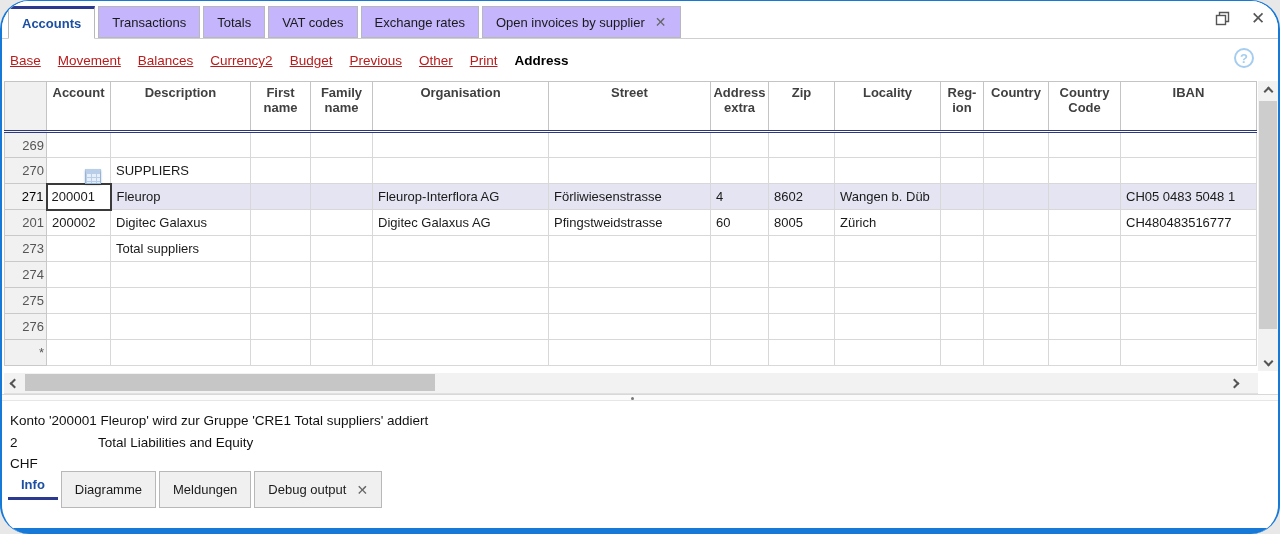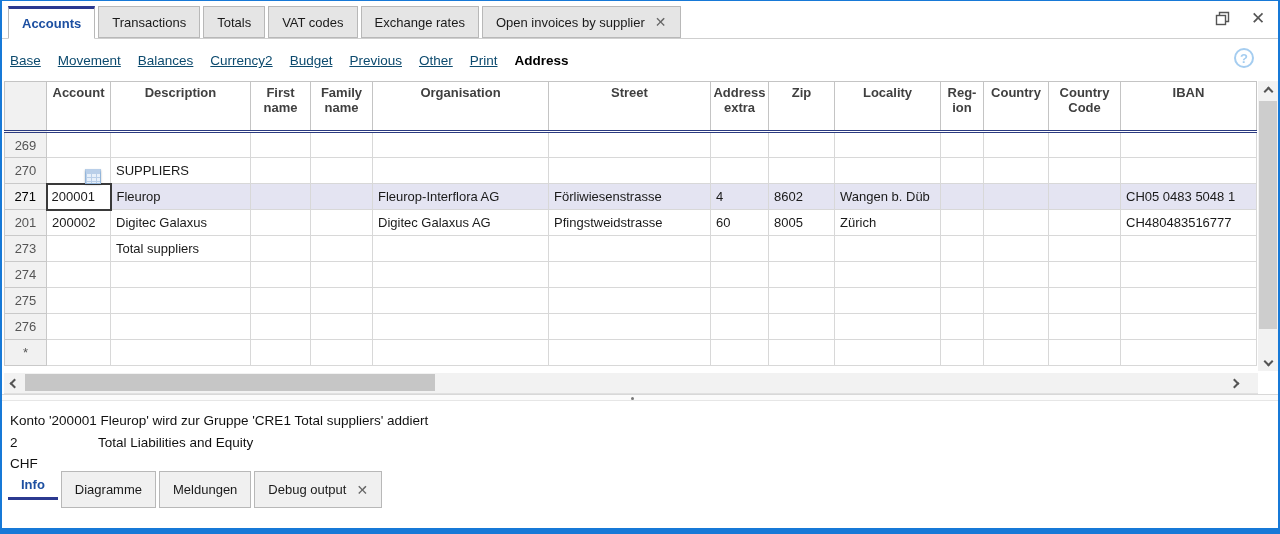--- a/index.html
+++ b/index.html
@@ -1,48 +1,48 @@
 <!DOCTYPE html>
 <html><head>
 <meta charset="utf-8">
 <style>
   * { box-sizing: border-box; }
   html,body { margin:0; padding:0; background:#e8e8e8; }
   .window {
     position:relative; width:1280px; height:534px; background:#fff;
     border-left:2px solid #1779d7; border-right:2px solid #1779d7; border-top:1px solid #1779d7;
-    font-family:"Liberation Sans", sans-serif; overflow:hidden; color:#111;
+    font-family:"Liberation Sans", sans-serif; overflow:hidden; color:#111;border-radius:29px;
   }
   
   .doc-tabbar { position:absolute; top:0; left:0; right:0; height:38px;
     border-bottom:1px solid #cfcfcf; display:flex; align-items:flex-end; padding-left:6px; background:#fff; }
   .dtab { height:32px; display:flex; align-items:center; padding:0 13px; margin-right:3px;
-    background:#e5e5e5; border:1px solid #b8b8b8; font-size:13px; color:#1a1a1a; cursor:default; }
+    background:#c4b5fd; border:1px solid #b8b8b8; font-size:13px; color:#1a1a1a; cursor:default; }
   .dtab.active { background:#fff; height:33px; margin-bottom:-1px; border-bottom:1px solid #fff;
     border-top:3px solid #2b3990; color:#1c4fa1; font-weight:bold; }
   .tab-close { margin-left:10px; color:#666; font-size:14px; line-height:1; }
   .win-controls { position:absolute; top:9px; right:12px; display:flex; gap:20px; align-items:center; }
   .win-btn { width:16px; height:16px; display:flex; align-items:center; justify-content:center; color:#555; }
   .close-glyph { font-size:17px; color:#555; line-height:1; }
   
   .view-bar { position:absolute; top:39px; left:0; right:0; height:41px; display:flex;
     align-items:center; padding-left:8px; gap:17px; font-size:13.5px; background:#fff; }
-  .vlink { color:#0c4a6e; text-decoration:underline; cursor:pointer; }
+  .vlink { color:#b91c1c; text-decoration:underline; cursor:pointer; }
   .vactive { color:#000; font-weight:bold; }
   .help-btn { position:absolute; right:24px; top:47px; width:20px; height:20px; border:2px solid #a5cdf0;
     border-radius:50%; color:#a5cdf0; font-weight:bold; display:flex; align-items:center;
     justify-content:center; font-size:13px; }
   
   .grid-area { position:absolute; top:80px; left:2px; width:1254px; height:292px; overflow:hidden; background:#fff; }
   table { border-collapse:collapse; table-layout:fixed; width:1252px; font-size:13px; }
   th { border:1px solid #c4c4c4; border-bottom:3px double #2b3a80; background:#fff; color:#404040;
     font-weight:bold; vertical-align:top; padding:3px 2px 0; height:50px; text-align:center; line-height:15px; }
   th.rownum { background:#f1f1f1; }
   td { border:1px solid #d8d8d8; padding:1px 5px; height:26px; overflow:hidden; white-space:nowrap; color:#1a1a1a; }
-  td.rownum { background:#f1f1f1; color:#555; text-align:center; border-color:#c9c9c9; padding:1px 2px; }
+  td.rownum { background:#f1f1f1; color:#555; text-align:right; border-color:#c9c9c9; padding:1px 2px; }
   tr.selected td { background:#e4e4f2; }
   tr.selected td.rownum { font-weight:normal; color:#000; background:#f1f1f1; }
   tr.boldrow td { font-weight:normal; }
   td.focus { border:2px solid #3a3a3a; padding:0 4px; background:#fff !important; }
   .cell-popup-icon { position:absolute; left:81px; top:88px; width:16px; height:15px;
     background:#e7f0fa; border:1px solid #93b5d9; border-top:4px solid #b9cfe9;
     background-image:linear-gradient(#b9cfe9 1px, transparent 1px),
       linear-gradient(90deg,#b9cfe9 1px, transparent 1px);
     background-size:5px 4px; box-shadow:0 1px 2px rgba(0,0,0,.25); }
   

